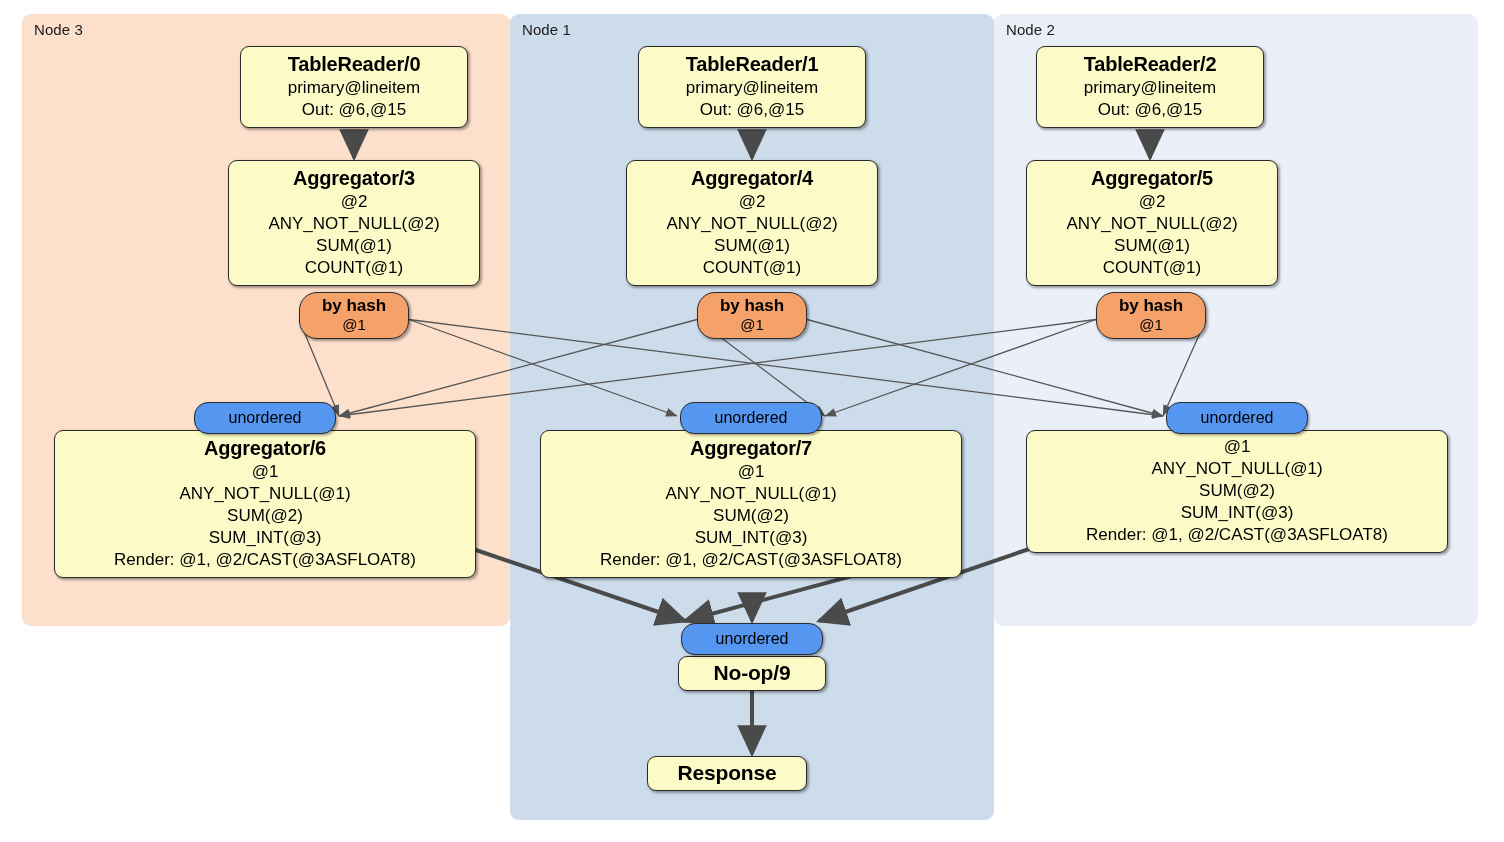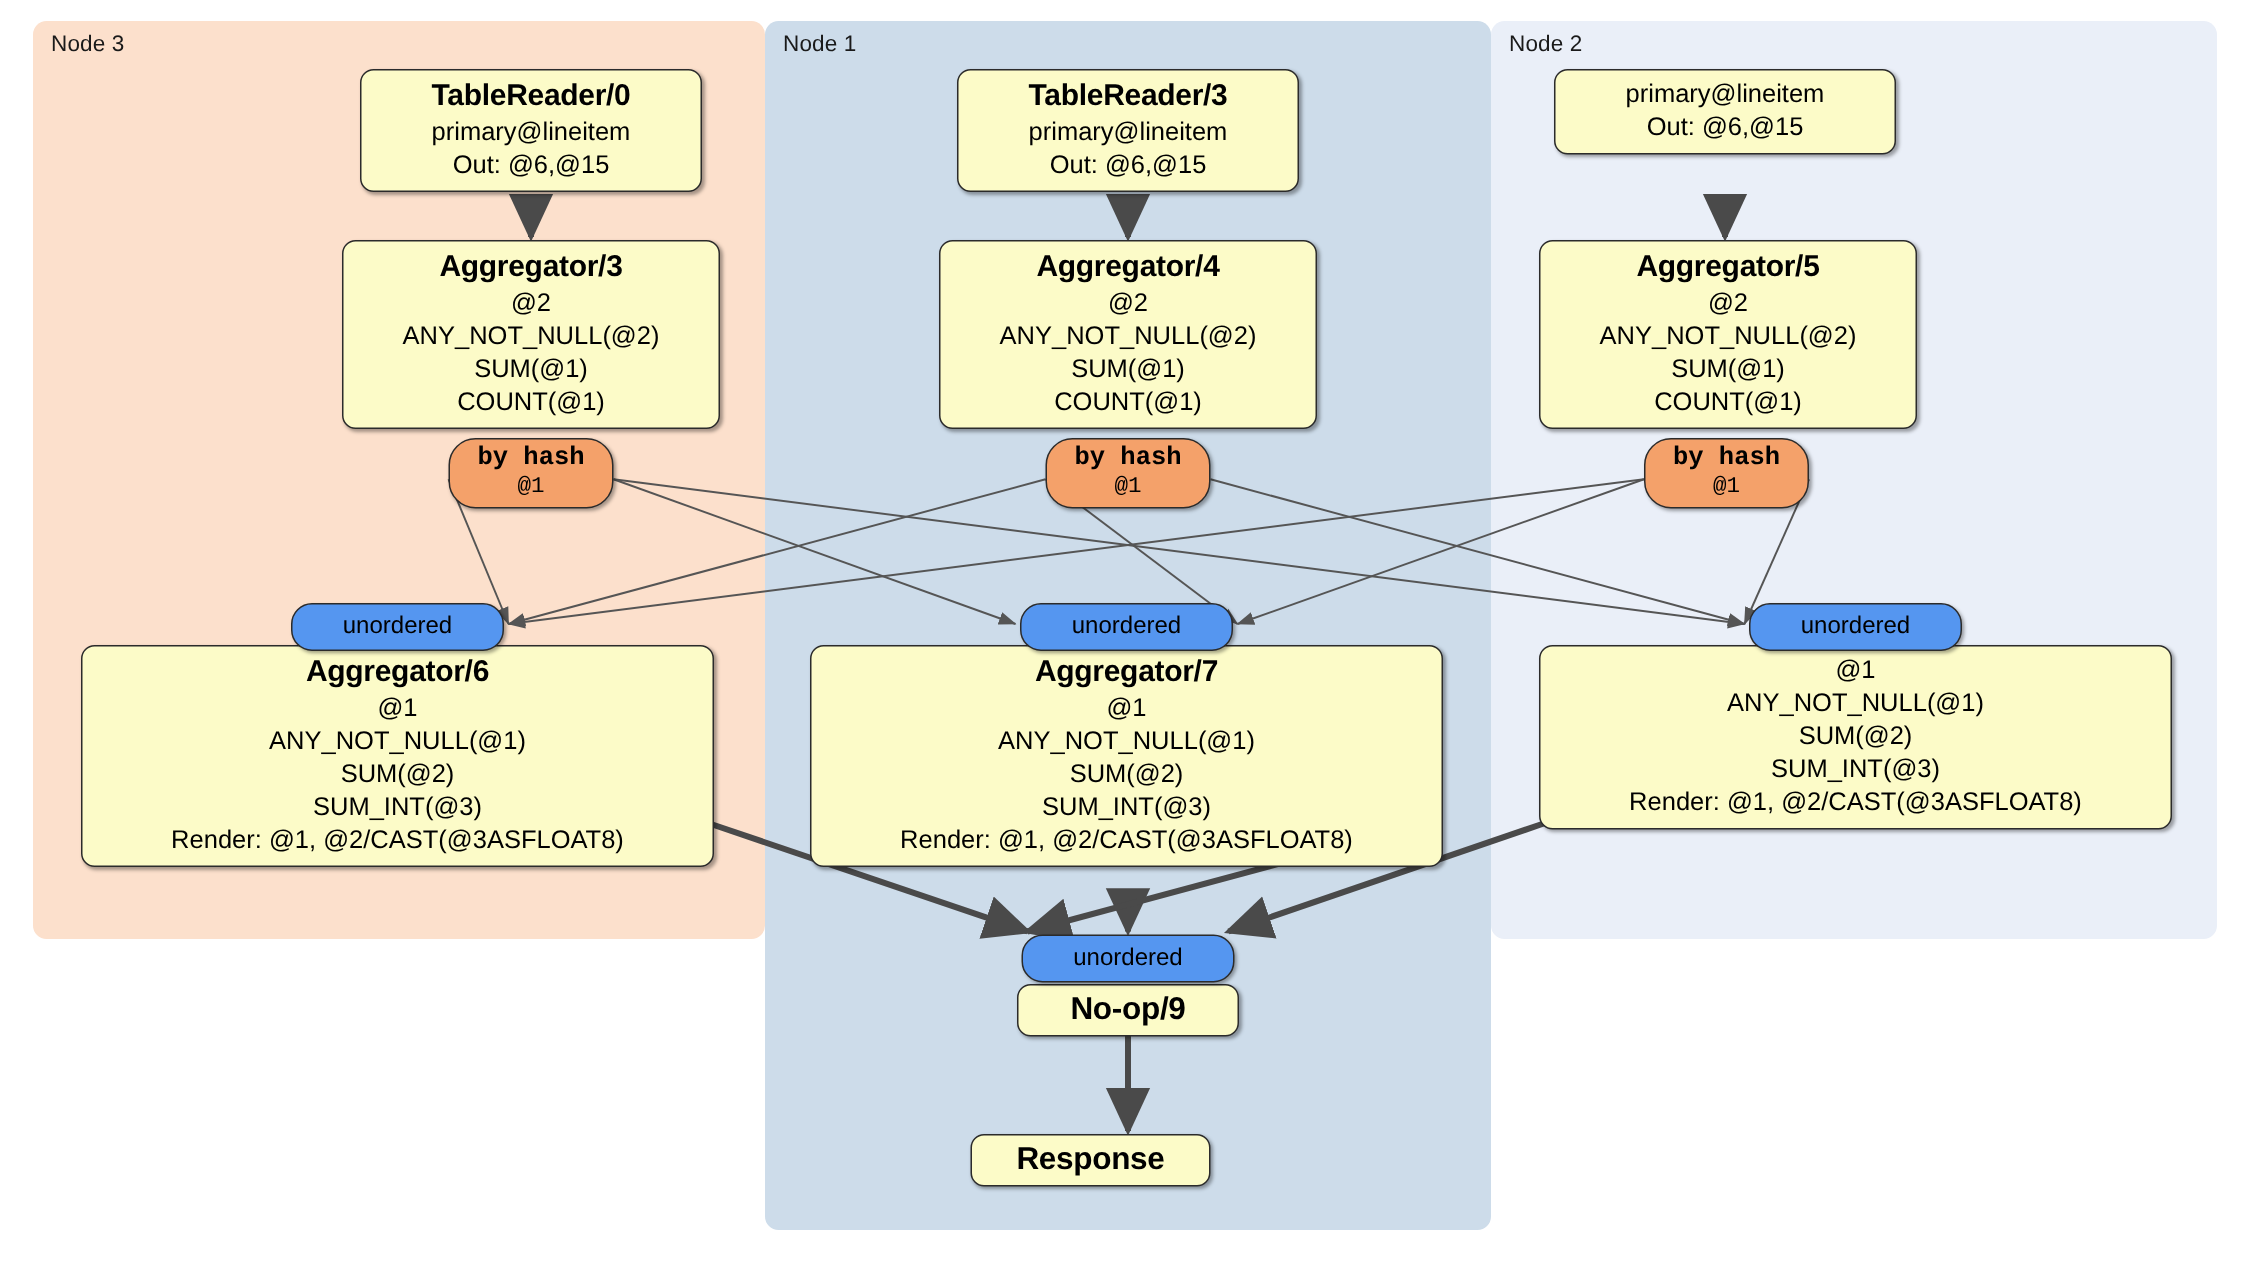--- a/index.html
+++ b/index.html
@@ -79,21 +79,20 @@
     border: 1.6px solid #2b2b2b;
     box-shadow: 1.5px 1.5px 2.5px rgba(0,0,0,.35);
     text-align: center;
     color: #000;
     z-index: 5;
   }
   .badge.hash {
     background: #f4a16a;
     border-radius: 18px;
     padding: 3px 10px 4px 10px;
-    font-family: Liberation Mono, monospace;
   }
   .badge.hash .b1 {
     font-weight: bold;
     font-size: 17px;
     line-height: 20px;
     white-space: nowrap;
   }
   .badge.hash .b2 {
     font-size: 15px;
     line-height: 18px;
@@ -160,25 +159,26 @@
       </g>
   </svg>
 
   <div id="proc-layer">
       <div class="proc" style="left: 240px; top: 46px; width: 228px;">
         <div class="title">TableReader/0</div>
         <div class="line">primary@lineitem</div>
         <div class="line">Out: @6,@15</div>
       </div>
       <div class="proc" style="left: 638px; top: 46px; width: 228px;">
-        <div class="title">TableReader/3</div>
+        <div class="title">TableReader/1</div>
         <div class="line">primary@lineitem</div>
         <div class="line">Out: @6,@15</div>
       </div>
       <div class="proc" style="left: 1036px; top: 46px; width: 228px;">
+        <div class="title">TableReader/2</div>
         <div class="line">primary@lineitem</div>
         <div class="line">Out: @6,@15</div>
       </div>
       <div class="proc" style="left: 228px; top: 160px; width: 252px; text-align: center;">
         <div class="title">Aggregator/3</div>
         <div class="line">@2</div>
         <div class="line">ANY_NOT_NULL(@2)</div>
         <div class="line">SUM(@1)</div>
         <div class="line">COUNT(@1)</div>
       </div>

